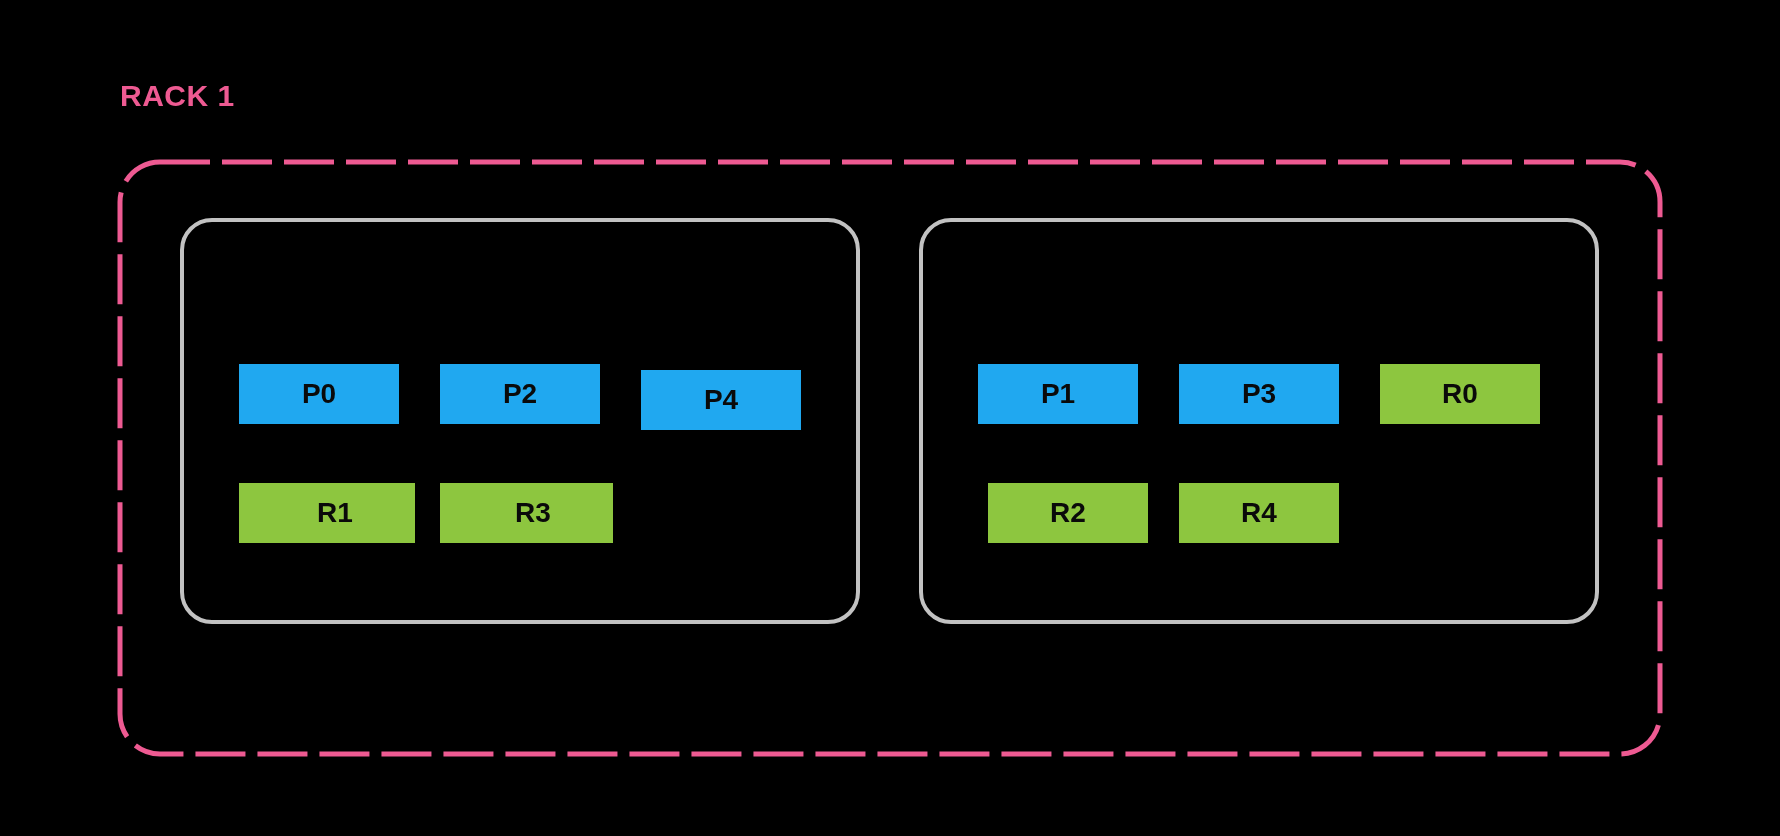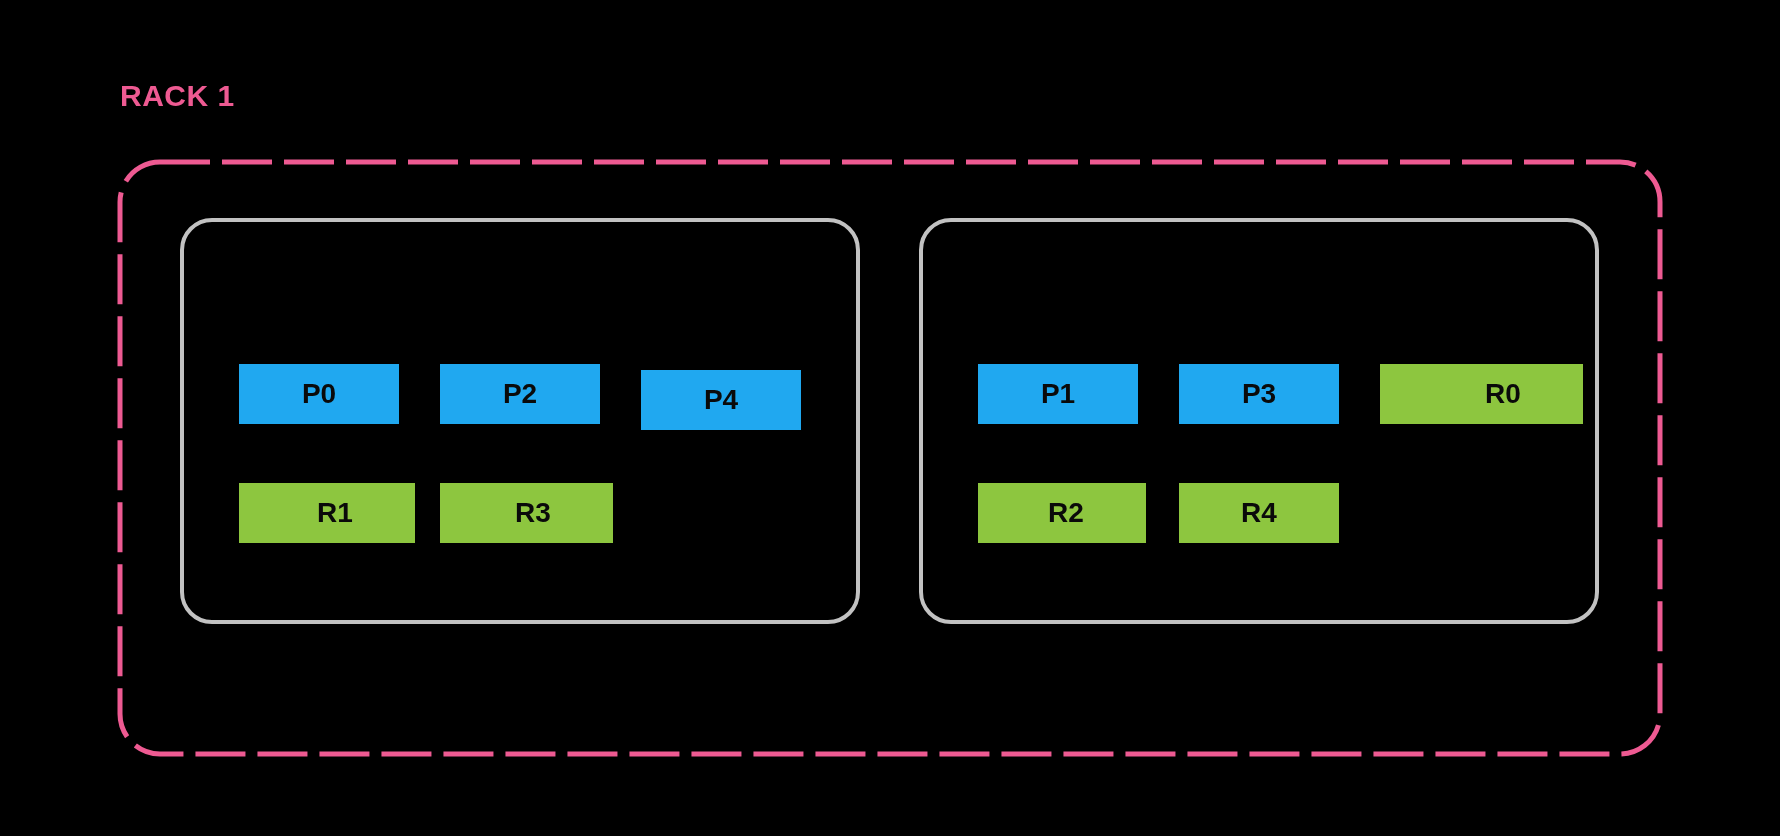--- a/index.html
+++ b/index.html
@@ -75,19 +75,19 @@
       <div class="host host-0">
         <div class="shard-box primary" style="left: 55px; top: 142px;">P0</div>
         <div class="shard-box primary" style="left: 256px; top: 142px;">P2</div>
         <div class="shard-box primary" style="left: 457px; top: 148px;">P4</div>
         <div class="shard-box replica" style="left: 55px; top: 261px; padding-left: 16px;">R1</div>
         <div class="shard-box replica" style="left: 256px; top: 261px; padding-left: 13px;">R3</div>
       </div>
       <div class="host host-1">
         <div class="shard-box primary" style="left: 55px; top: 142px;">P1</div>
         <div class="shard-box primary" style="left: 256px; top: 142px;">P3</div>
-        <div class="shard-box replica" style="left: 457px; top: 142px; padding-left: 43px;">R0</div>
-        <div class="shard-box replica" style="left: 55px; top: 261px; padding-left: 8px;">R2</div>
+        <div class="shard-box replica" style="left: 457px; top: 142px;">R0</div>
+        <div class="shard-box replica" style="left: 65px; top: 261px;">R2</div>
         <div class="shard-box replica" style="left: 256px; top: 261px;">R4</div>
       </div>
     </div>
 
 </div>
 
 </body></html>

